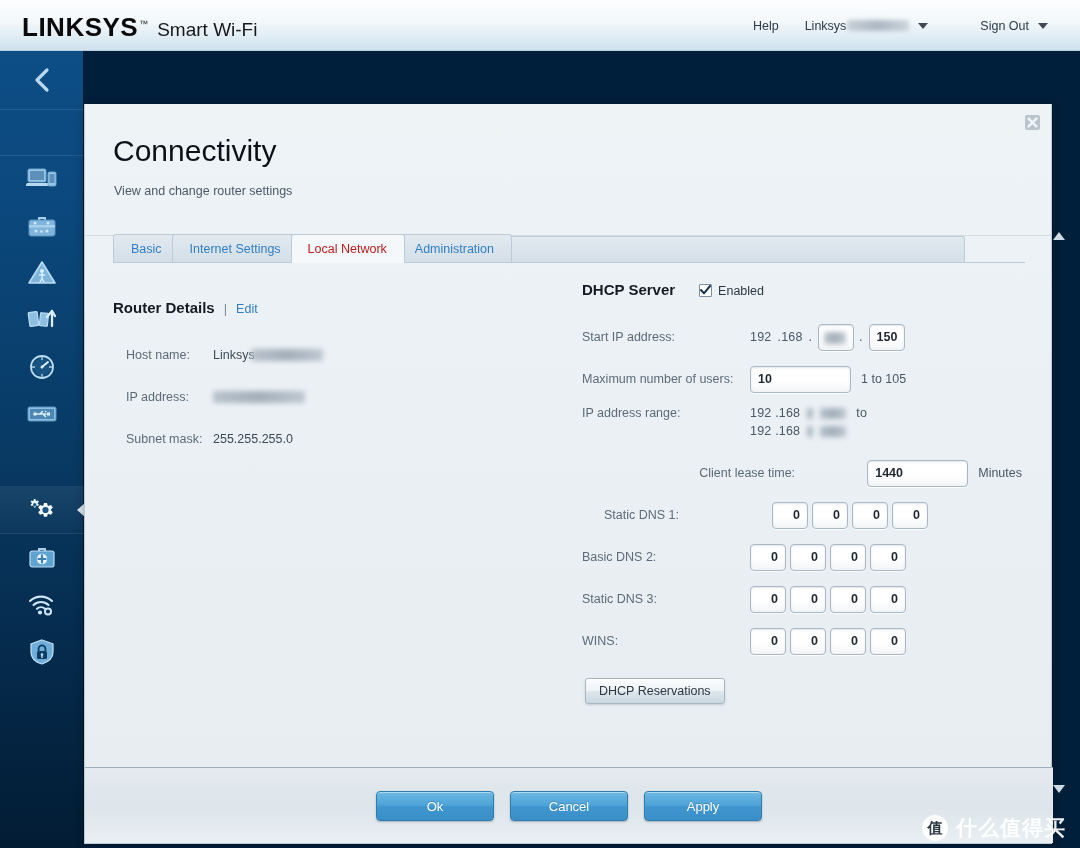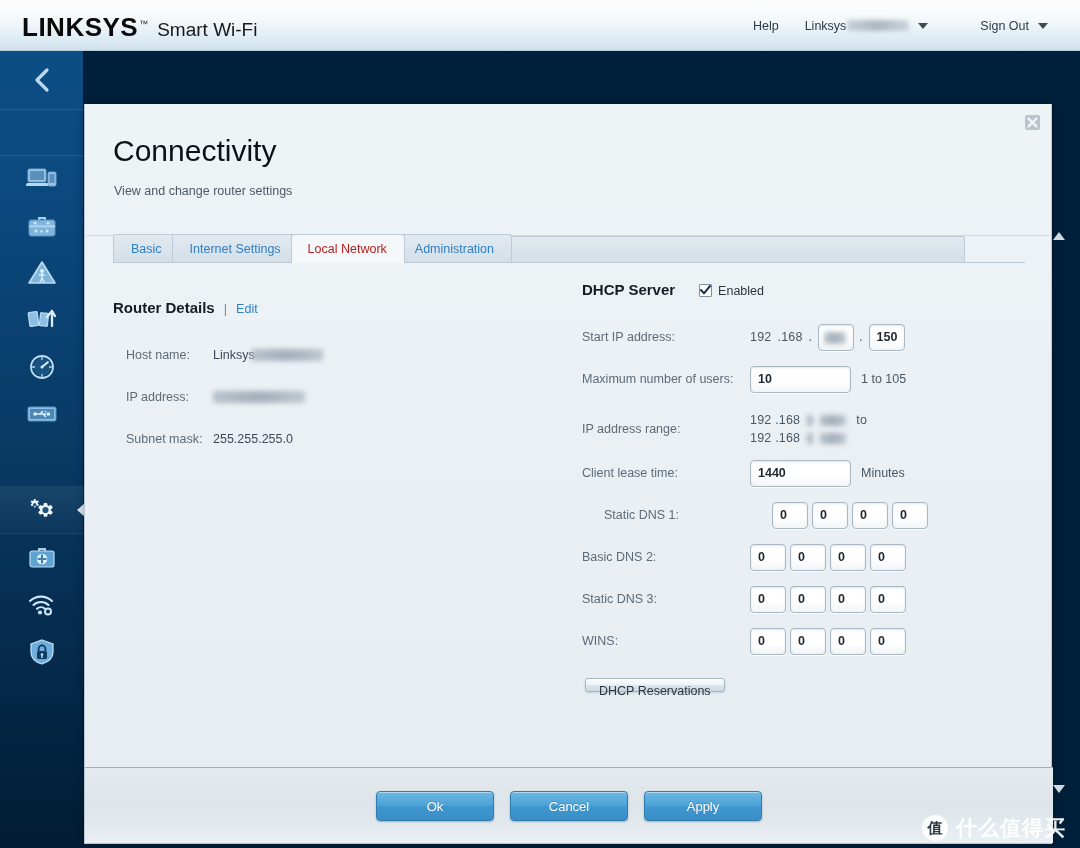--- a/index.html
+++ b/index.html
@@ -146,39 +146,39 @@
   .r-label { width: 168px; font-size: 12.5px; color: #5d6b78; }
 
   .inp {
     background: linear-gradient(to bottom, #ffffff 0%, #ffffff 55%, #f2f5f7 100%);
     border: 1px solid #a9b8c4; border-radius: 4px;
     font-size: 12.5px; font-weight: bold; color: #1d2630;
     padding: 0 7px; height: 27px; line-height: 25px;
     box-shadow: inset 0 1px 2px rgba(120,135,150,.22), 0 1px 0 rgba(255,255,255,.8);
     display: inline-block; white-space: nowrap; overflow: hidden;
   }
-  .inp-oct { width: 36px; text-align: left; }
+  .inp-oct { width: 36px; text-align: right; }
   .inp-num { width: 101px; }
 
   .ip-static { font-size: 12.5px; color: #4a5864; letter-spacing: .2px; }
   .dot { font-size: 12.5px; color: #4a5864; margin: 0 3px; }
 
   .hint { font-size: 12.5px; color: #4a5864; margin-left: 10px; }
   .unit { font-size: 12.5px; color: #4a5864; margin-left: 10px; }
 
   .octet-group { display: flex; gap: 4px; }
 
   .blurbox {
     display: inline-block; border-radius: 2px;
     background: linear-gradient(to right, rgba(176,186,196,.85), rgba(155,167,180,.9), rgba(180,190,200,.8));
     filter: blur(2.6px);
   }
 
   .btn-sec {
-    display: inline-block; padding: 0 13px; height: 14px; line-height: 24px;
+    display: inline-block; padding: 0 13px; height: 26px; line-height: 24px;
     font-size: 12.5px; color: #2b3742; cursor: pointer;
     background: linear-gradient(to bottom, #fbfdfe 0%, #eef3f6 48%, #dde6ec 52%, #ccd8e1 100%);
     border: 1px solid #a7b6c3; border-radius: 3px;
     box-shadow: 0 1px 2px rgba(80,95,110,.22), inset 0 1px 0 rgba(255,255,255,.85);
   }
 
   
   .panel-foot {
     position: absolute; left: 0; bottom: 0; width: 968px; height: 76px;
     background: linear-gradient(to bottom, #e4eaee 0%, #dde5ea 50%, #e9eff3 100%);
@@ -433,38 +433,38 @@
           <span class="dot" style="margin-left:5px;">.</span>
           <span class="inp inp-oct" style="margin-left:3px;">150</span>
         </div>
 
         <div class="field-row" style="min-height:42px;">
           <span class="r-label">Maximum number of users:</span>
           <span class="inp inp-num">10</span>
           <span class="hint">1 to 105</span>
         </div>
 
-        <div class="field-row" style="min-height:52px; align-items:center; padding-top:6px;">
+        <div class="field-row" style="min-height:52px; align-items:flex-start; padding-top:6px;">
           <span class="r-label">IP address range:</span>
           <span>
             <span style="display:flex;align-items:center;">
               <span class="ip-static">192 .168</span>
               <span class="blurbox" style="width:6px;height:11px;margin-left:7px;"></span>
               <span class="blurbox" style="width:26px;height:11px;margin-left:7px;"></span>
               <span class="ip-static" style="margin-left:10px;">to</span>
             </span>
             <span style="display:flex;align-items:center;margin-top:4px;">
               <span class="ip-static">192 .168</span>
               <span class="blurbox" style="width:6px;height:11px;margin-left:7px;"></span>
               <span class="blurbox" style="width:26px;height:11px;margin-left:7px;"></span>
             </span>
           </span>
         </div>
 
-        <div class="field-row" style="min-height:42px;">
+        <div class="field-row" style="min-height:42px;justify-content:flex-end;">
           <span class="r-label">Client lease time:</span>
           <span class="inp inp-num">1440</span>
           <span class="unit">Minutes</span>
         </div>
 
         <div class="field-row" style="min-height:42px;margin-left:22px;">
           <span class="r-label">Static DNS 1:</span>
           <span class="octet-group">
             <span class="inp inp-oct">0</span>
             <span class="inp inp-oct">0</span>

